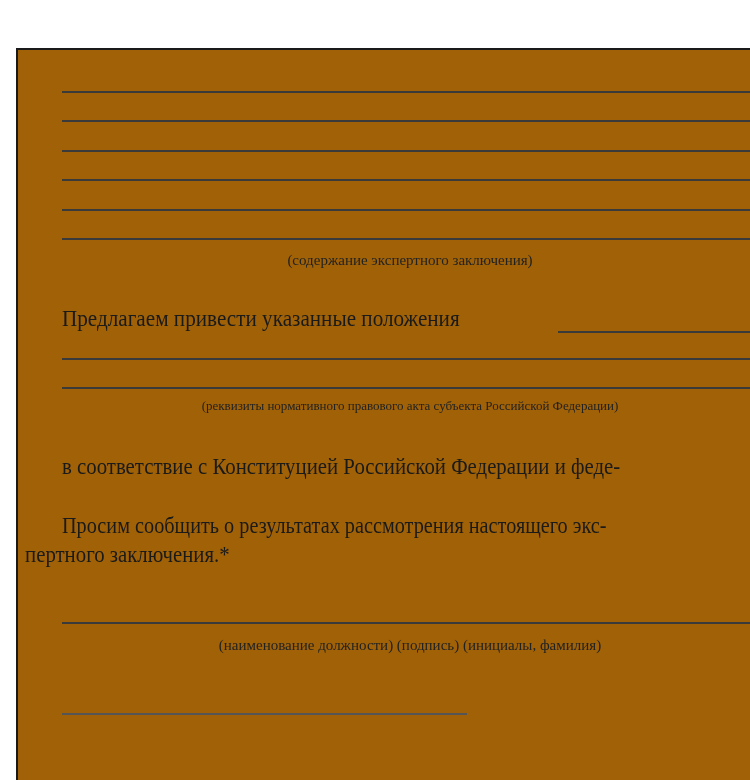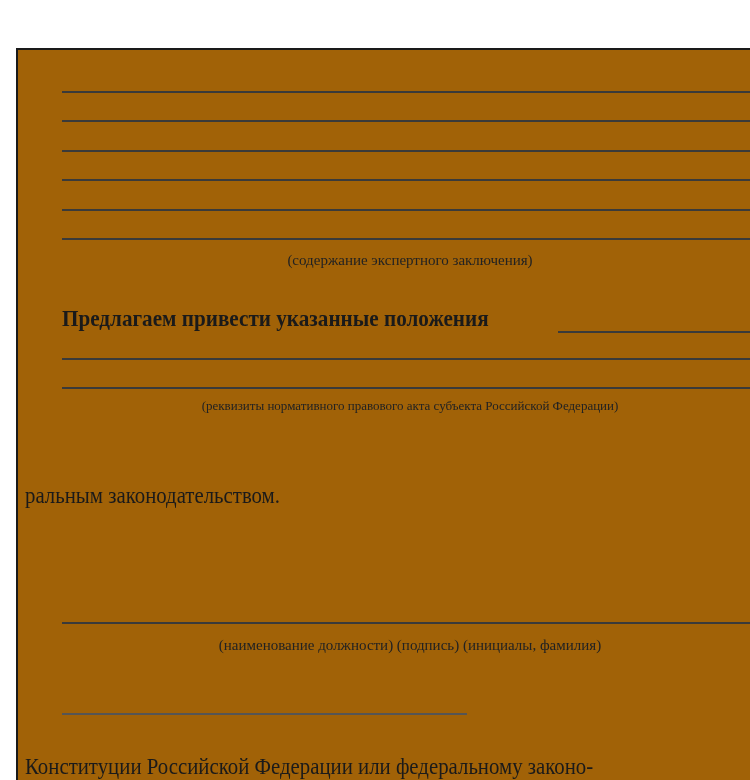--- a/index.html
+++ b/index.html
@@ -37,34 +37,37 @@
 <div class="page">
 
   <div class="rule" style="left:44px; width:696px; top:41px;"></div>
   <div class="rule" style="left:44px; width:696px; top:70px;"></div>
   <div class="rule" style="left:44px; width:696px; top:100px;"></div>
   <div class="rule" style="left:44px; width:696px; top:129px;"></div>
   <div class="rule" style="left:44px; width:696px; top:159px;"></div>
   <div class="rule" style="left:44px; width:696px; top:188px;"></div>
   <div class="caption" style="top:201px;">(содержание экспертного заключения)</div>
 
-  <div class="body-line" style="left:44px; top:255px;font-weight:bold;">
+  <div class="body-line" style="left:44px; top:255px;">
     <span class="cond" style="transform:scaleX(0.92);">Предлагаем привести указанные положения</span>
   </div>
   <div class="rule" style="left:540px; width:200px; top:281px;"></div>
   <div class="rule" style="left:44px; width:696px; top:308px;"></div>
   <div class="rule" style="left:44px; width:696px; top:337px;"></div>
   <div class="caption" style="top:347px; font-size:13px;">(реквизиты нормативного правового акта субъекта Российской Федерации)</div>
 
-  <div class="body-line" style="left:7px; top:432px;">
-    <span class="cond" style="transform:scaleX(0.905);">ральным законодательством.</span>
+  <div class="body-line" style="left:44px; top:403px;">
+    <span class="cond" style="transform:scaleX(0.905);">в соответствие с Конституцией Российской Федерации и феде-</span>
+  </div>
+  <div class="body-line" style="left:44px; top:462px;">
+    <span class="cond" style="transform:scaleX(0.88);">Просим сообщить о результатах рассмотрения настоящего экс-</span>
+  </div>
+  <div class="body-line" style="left:7px; top:491px;">
+    <span class="cond" style="transform:scaleX(0.905);">пертного заключения.*</span>
   </div>
 
   <div class="rule" style="left:44px; width:696px; top:572px;"></div>
   <div class="caption" style="top:586px;">(наименование должности) (подпись) (инициалы, фамилия)</div>
 
   <div class="rule" style="left:44px; width:405px; top:663px; border-top-width:2px; border-color:#555;"></div>
 
-  <div class="body-line" style="left:7px; top:703px;">
-    <span class="cond" style="transform:scaleX(0.905);">Конституции Российской Федерации или федеральному законо-</span>
-  </div>
 
 </div>
 
 </body></html>

